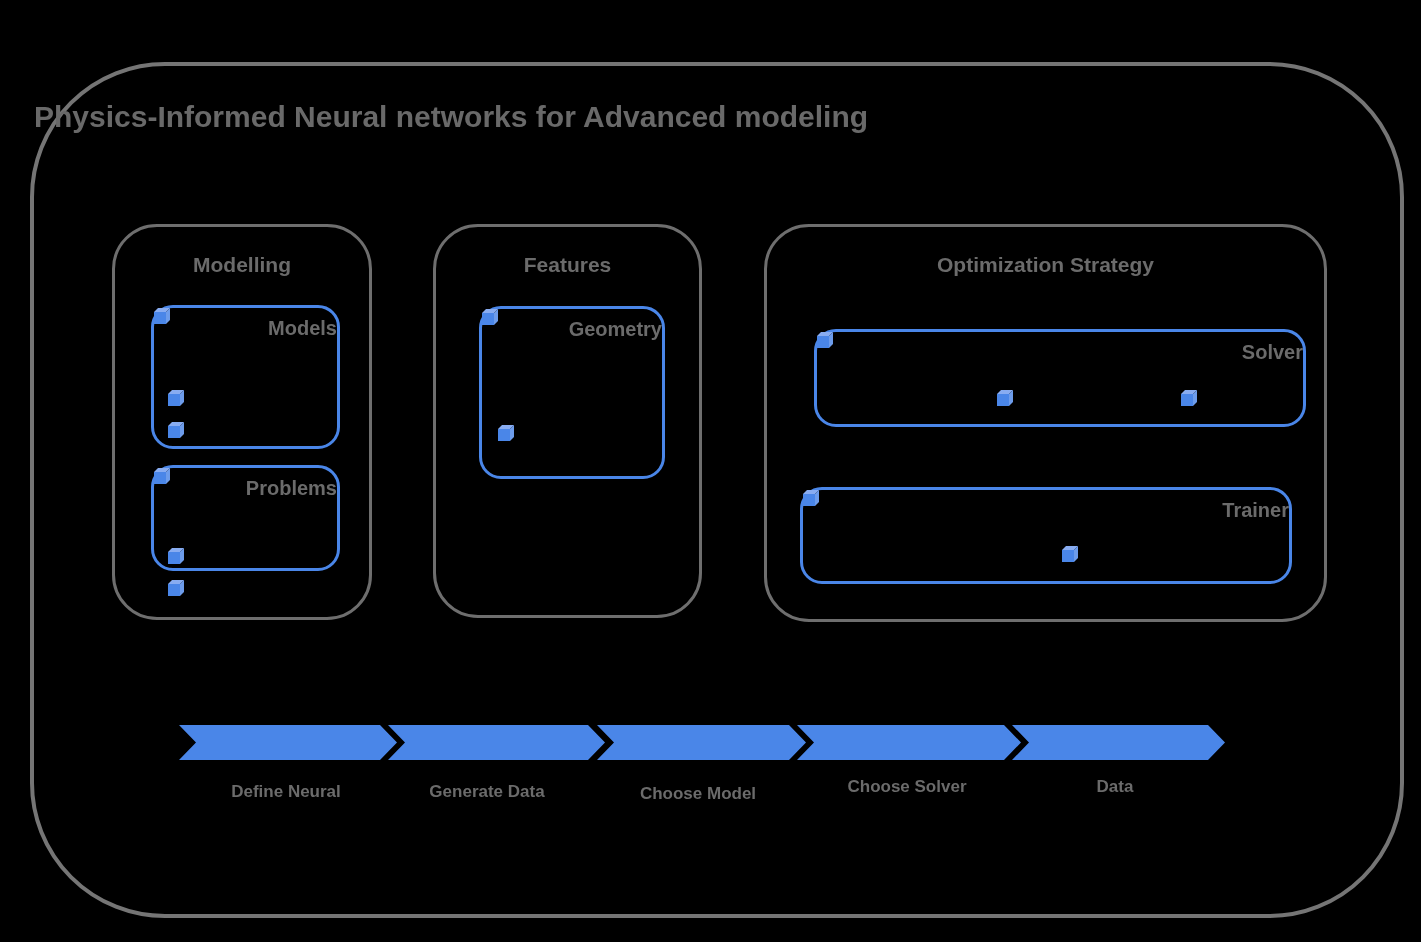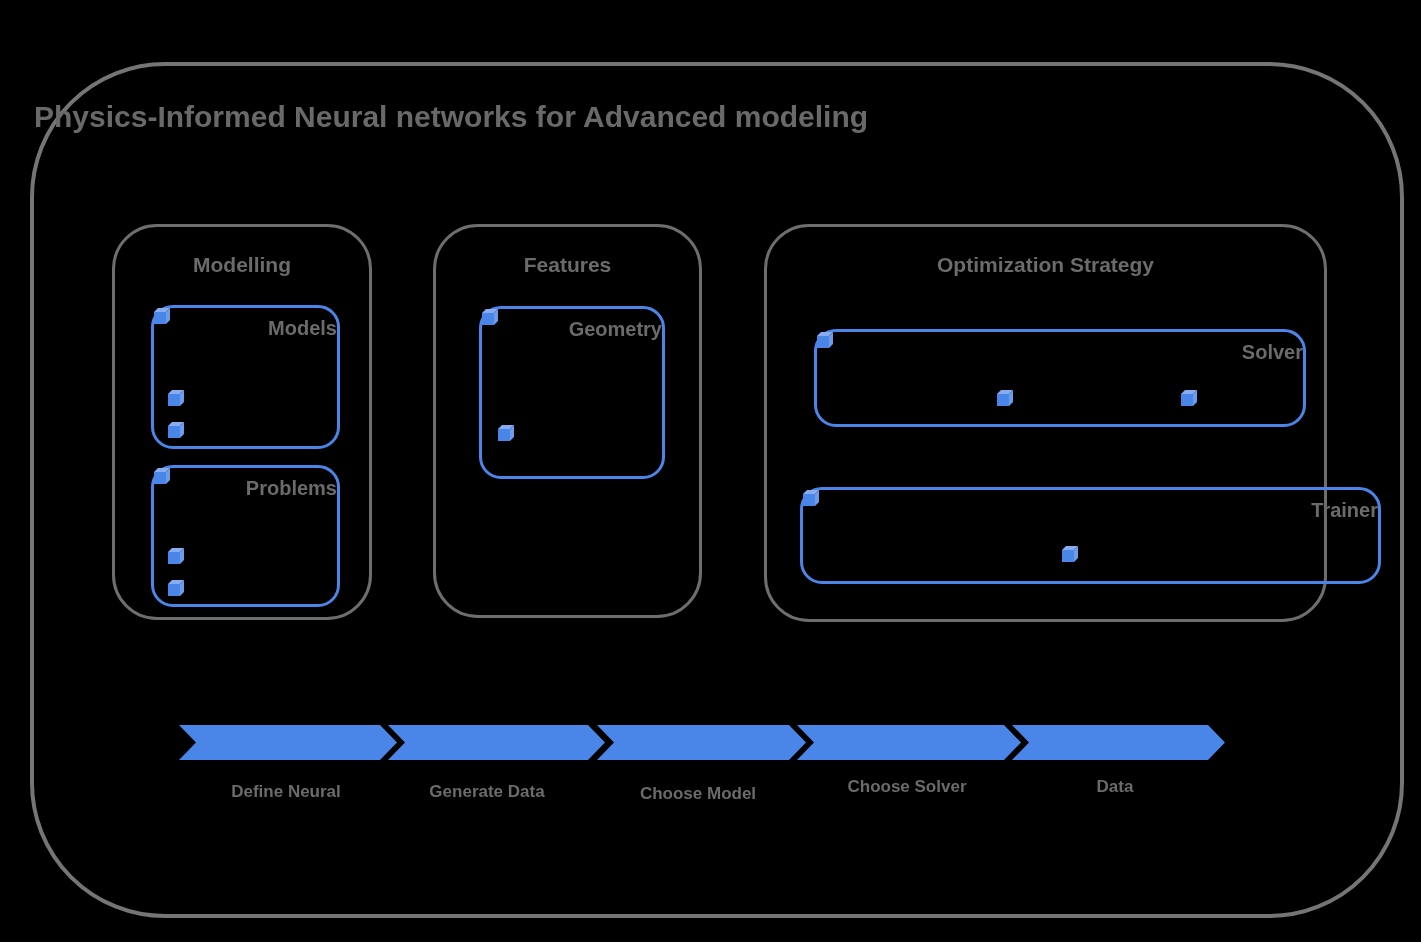--- a/index.html
+++ b/index.html
@@ -38,25 +38,25 @@
   }
   .group-box{
     position:absolute;border:3px solid var(--accent-blue);
     border-radius:22px;box-sizing:border-box;
   }
   .group-label{
     position:absolute;left:0;right:0;top:9px;text-align:right;
     font-size:20px;font-weight:bold;color:var(--label-gray);
   }
   .g-models   {left:36px;top:78px; width:189px;height:144px;}
-  .g-problems {left:36px;top:238px;width:189px;height:142px;}
+  .g-problems {left:36px;top:238px;width:189px;height:106px;}
   .g-geometry {left:43px;top:79px; width:186px;height:173px;}
   .g-callbacks{left:43px;top:238px;width:186px;height:140px;}
   .g-solver   {left:33px;top:102px;width:492px;height:98px;margin-left:14px;}
-  .g-trainer  {left:33px;top:260px;width:581px;height:97px;}
+  .g-trainer  {left:33px;top:260px;width:492px;height:97px;}
   .cube{position:absolute;width:17px;height:16px;}
   .cube svg{display:block;}
   .cube-front{fill:var(--accent-blue);}
   .cube-top{fill:var(--cube-top);}
   .cube-side{fill:var(--cube-side);}
   
   .g-models    .cube:nth-of-type(1){left:14px;top:50px;}
   .g-models    .cube:nth-of-type(2){left:14px;top:82px;}
   .g-models    .cube:nth-of-type(3){left:14px;top:114px;}
   .g-problems  .cube:nth-of-type(1){left:14px;top:49px;}

